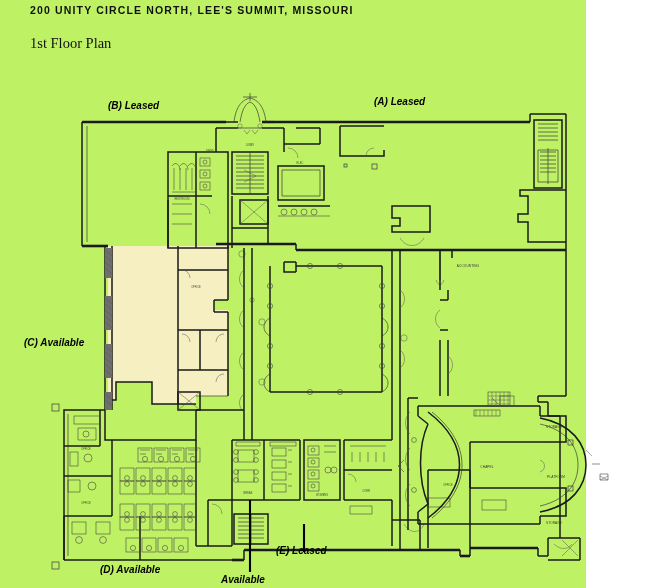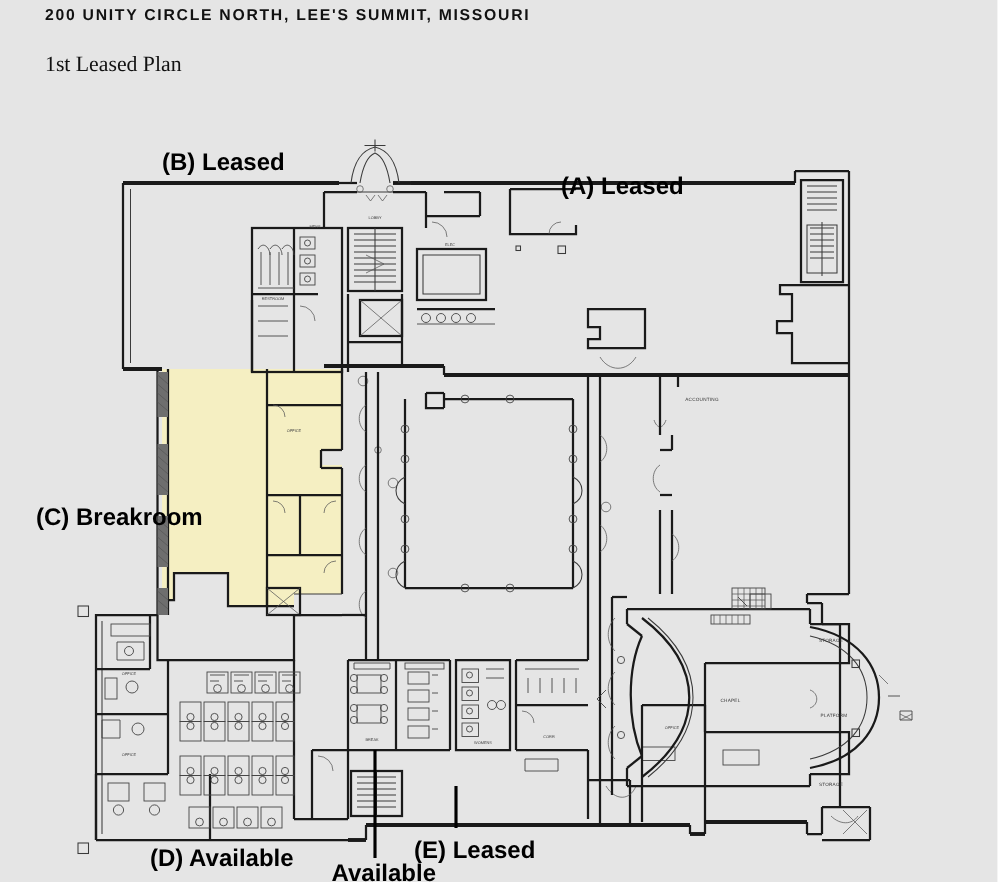--- a/index.html
+++ b/index.html
@@ -11,23 +11,23 @@
   body {
     width: 665px;
     height: 588px;
     overflow: hidden;
     font-family: "Liberation Sans", sans-serif;
     color: #000000;
     position: relative;
   }
   #page {
     position: relative;
-    width: 665px;
+    width: 586px;
     height: 588px;
-    background: #e5e5e5;
+    background: #bef264;
   }
   .addr-title {
     position: absolute;
     left: 30px;
     top: 4px;
     font-family: "Liberation Sans", sans-serif;
     font-size: 10.5px;
     font-weight: bold;
     letter-spacing: 1.15px;
     color: #111111;
@@ -39,30 +39,31 @@
     top: 35px;
     font-family: "Liberation Serif", serif;
     font-size: 14.5px;
     font-weight: normal;
     color: #111111;
     white-space: nowrap;
   }
   .plan-label {
     position: absolute;
     font-family: "Liberation Sans", sans-serif;
-    font-size: 16px;
+    font-size: 10px;
     font-weight: bold;
     color: #000000;
     white-space: nowrap;
+    font-style: italic;
   }
   #lbl-b { left: 108px; top: 100px; }
-  #lbl-a { left: 374px; top: 116px; }
+  #lbl-a { left: 374px; top: 96px; }
   #lbl-c { left: 24px; top: 337px; }
   #lbl-d { left: 100px; top: 564px; }
-  #lbl-e { left: 276px; top: 559px; }
+  #lbl-e { left: 276px; top: 545px; }
   #lbl-break { left: 221px; top: 574px; }
 
   #planwrap {
     position: absolute;
     left: 0;
     top: 0;
     width: 665px;
     height: 588px;
   }
   svg { display: block; }
@@ -83,21 +84,21 @@
     fill: #444444;
   }
   .leader { stroke: #000000; stroke-width: 2.1; }
 </style>
 </head>
 <body>
 
 <div id="page">
 
   <div class="addr-title">200 UNITY CIRCLE NORTH, LEE'S SUMMIT, MISSOURI</div>
-  <div class="subtitle">1st Leased Plan</div>
+  <div class="subtitle">1st Floor Plan</div>
 
   <div id="planwrap">
   <svg width="665" height="588" viewBox="0 0 665 588" xmlns="http://www.w3.org/2000/svg">
 
     <g>
       <path d="M108 246 L228 246 L228 300 L214 300 L214 310 L228 310 L228 396 L196 396
                L196 404 L152 404 L152 382 L116 382 L116 400 L108 400 Z" fill="#f5efc2" stroke="none"></path>
       <path d="M178 270 L228 270 L228 300 L214 300 L214 310 L228 310 L228 330 L178 330 Z" fill="#f5efc2" stroke="none"></path>
     </g>
 
@@ -589,18 +590,18 @@
     <g>
       <line class="leader" x1="250" y1="500" x2="250" y2="572"></line>
       <line class="leader" x1="304" y1="524" x2="304" y2="552"></line>
     </g>
 
   </svg>
   </div>
 
   <div class="plan-label" id="lbl-b">(B) Leased</div>
   <div class="plan-label" id="lbl-a">(A) Leased</div>
-  <div class="plan-label" id="lbl-c">(C) Breakroom</div>
+  <div class="plan-label" id="lbl-c">(C) Available</div>
   <div class="plan-label" id="lbl-d">(D) Available</div>
   <div class="plan-label" id="lbl-e">(E) Leased</div>
   <div class="plan-label" id="lbl-break">Available</div>
 
 </div>
 
 </body></html>

